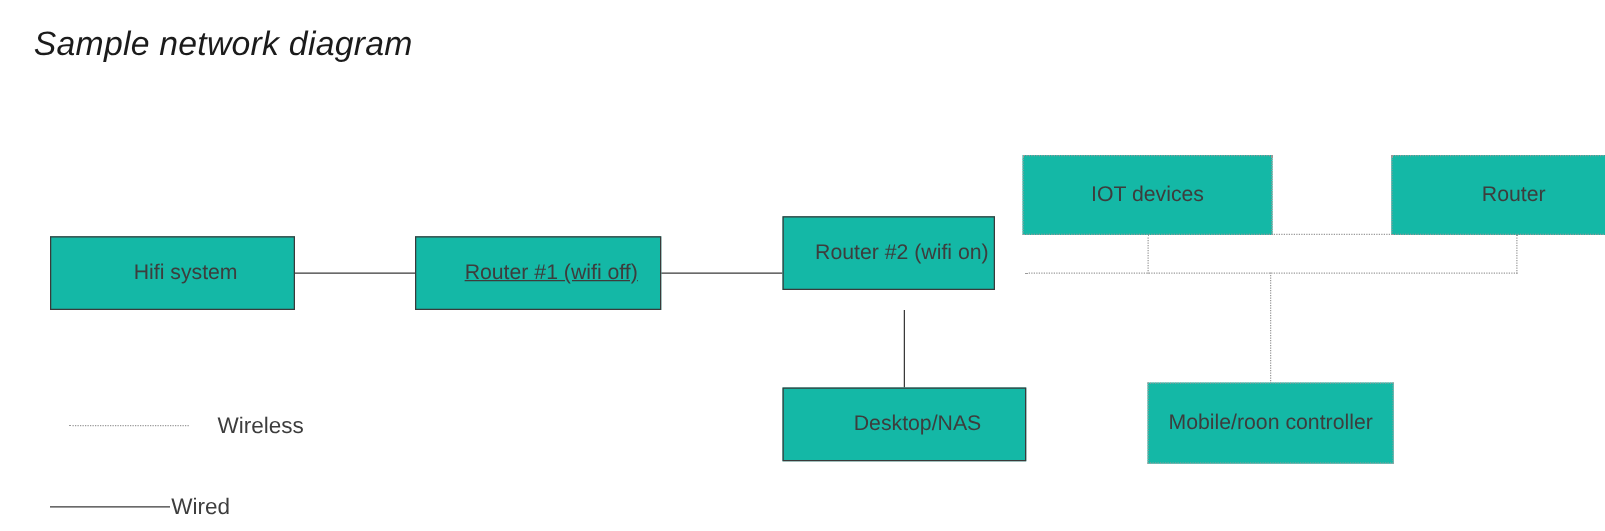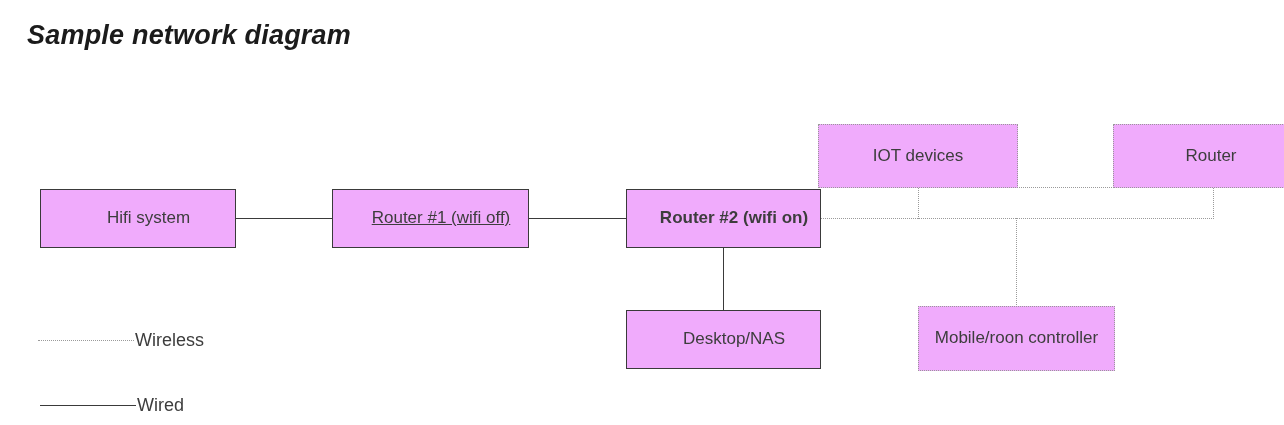--- a/index.html
+++ b/index.html
@@ -18,35 +18,34 @@
 
   #diagram-title {
     position: absolute;
     left: 27px;
     top: 20px;
     font-size: 27px;
     font-style: italic;
     color: #1b1b1b;
     letter-spacing: 0.2px;
     white-space: nowrap;
-    font-weight: bold;
   }
 
   
   .node {
     position: absolute;
     box-sizing: border-box;
     display: flex;
     align-items: center;
     justify-content: center;
     text-align: center;
     font-size: 17px;
     line-height: 1.35;
     color: #3d3d3d;
-    background: #f0abfc;
+    background: #14b8a6;
     z-index: 3;
   }
   .node.wired-node {
     border: 1.6px solid #3a3a3a;
     padding-left: 21px;
   }
   .node.wireless-node {
     border: 1.6px dotted #9a9a9a;
   }
 
@@ -120,41 +119,41 @@
 <div class="link wireless v" style="left:1016px; top:218px; height:89px;"></div>
 
 <div class="node wired-node" style="left:40px; top:189px; width:196px; height:59px;">
   <span>Hifi system</span>
 </div>
 
 <div class="node wired-node" style="left:332px; top:189px; width:197px; height:59px;text-decoration:underline;">
   <span>Router #1 (wifi off)</span>
 </div>
 
-<div class="node wired-node" style="left:626px; top:189px; width:195px; height:59px;font-weight:bold;">
+<div class="node wired-node" style="left:626px; top:173px; width:170px; height:59px;">
   <span>Router #2 (wifi on)</span>
 </div>
 
 <div class="node wired-node" style="left:626px; top:310px; width:195px; height:59px;text-align:right;">
   <span>Desktop/NAS</span>
 </div>
 
 <div class="node wireless-node" style="left:818px; top:124px; width:200px; height:64px;">
   <span>IOT devices</span>
 </div>
 
 <div class="node wireless-node" style="left:1113px; top:124px; width:196px; height:64px;">
   <span>Router</span>
 </div>
 
 <div class="node wireless-node" style="left:918px; top:306px; width:197px; height:65px;justify-content:center;">
   <span>Mobile/roon controller</span>
 </div>
 
-<div class="legend-row" style="left:38px; top:330px;">
+<div class="legend-row" style="left:55px; top:330px;gap:22px;">
   <span class="legend-swatch dotted"></span>
   <span class="legend-label">Wireless</span>
 </div>
 
 <div class="legend-row" style="left:40px; top:395px;">
   <span class="legend-swatch solid"></span>
   <span class="legend-label">Wired</span>
 </div>
 
 </body></html>

